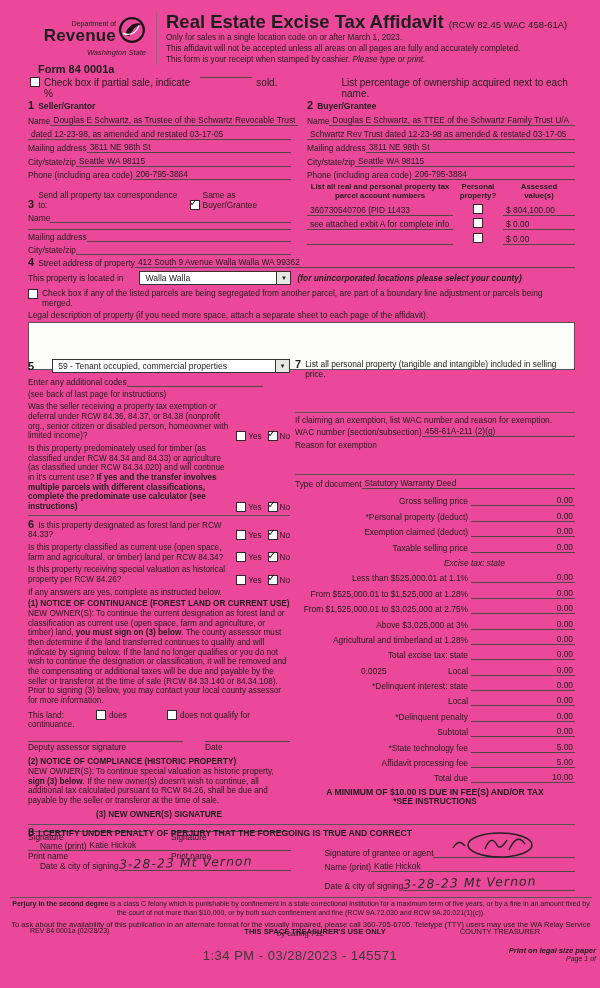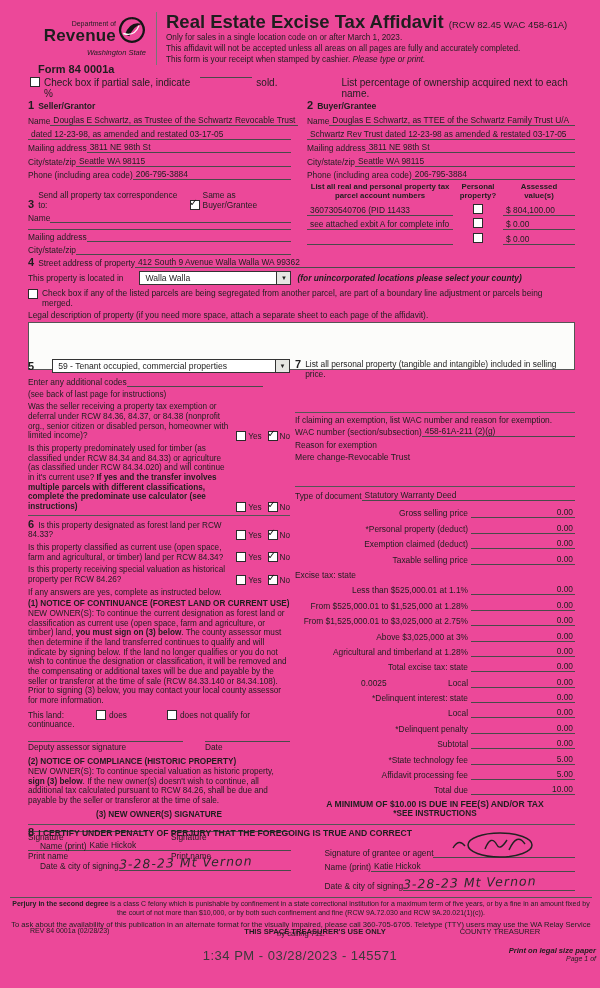--- a/index.html
+++ b/index.html
@@ -312,21 +312,20 @@
         <span class="secnum">7</span>
         <span style="flex:1;">List all personal property (tangible and intangible) included in selling price.</span>
       </div>
       <div style="height:33px;"></div>
       <div class="hrline" style="padding-top:2px;font-size:8.4px;">If claiming an exemption, list WAC number and reason for exemption.</div>
       <div class="frow" style="margin-top:1px;">
         <span class="fl">WAC number (section/subsection)</span>
         <span class="fill grow val">458-61A-211 (2)(g)</span>
       </div>
       <div style="font-size:8.4px;">Reason for exemption</div>
-      <div style="font-size:8.6px;margin-top:2px;">Mere change-Revocable Trust</div>
       <div style="height:24px;"></div>
       <div class="hrline" style="padding-top:3px;">
         <div class="frow">
           <span class="fl">Type of document</span>
           <span class="fill grow val">Statutory Warranty Deed</span>
         </div>
       </div>
       <div class="mline">
           <span class="mlabel">Gross selling price</span>
           <span class="mfill"></span>
@@ -340,21 +339,21 @@
       <div class="mline">
           <span class="mlabel">Exemption claimed (deduct)</span>
           <span class="mfill"></span>
           <span class="mval">0.00</span>
         </div>
       <div class="mline">
           <span class="mlabel">Taxable selling price</span>
           <span class="mfill"></span>
           <span class="mval">0.00</span>
         </div>
-      <div class="mline" style="justify-content:flex-start;">
+      <div class="mline" style="justify-content:flex-end;font-style:italic;">
           <span style="margin-right:70px;">Excise tax: state</span>
         </div>
       <div class="mline">
           <span class="mlabel">Less than $525,000.01 at 1.1%</span>
           <span class="mfill"></span>
           <span class="mval">0.00</span>
         </div>
       <div class="mline">
           <span class="mlabel">From $525,000.01 to $1,525,000 at 1.28%</span>
           <span class="mfill"></span>

